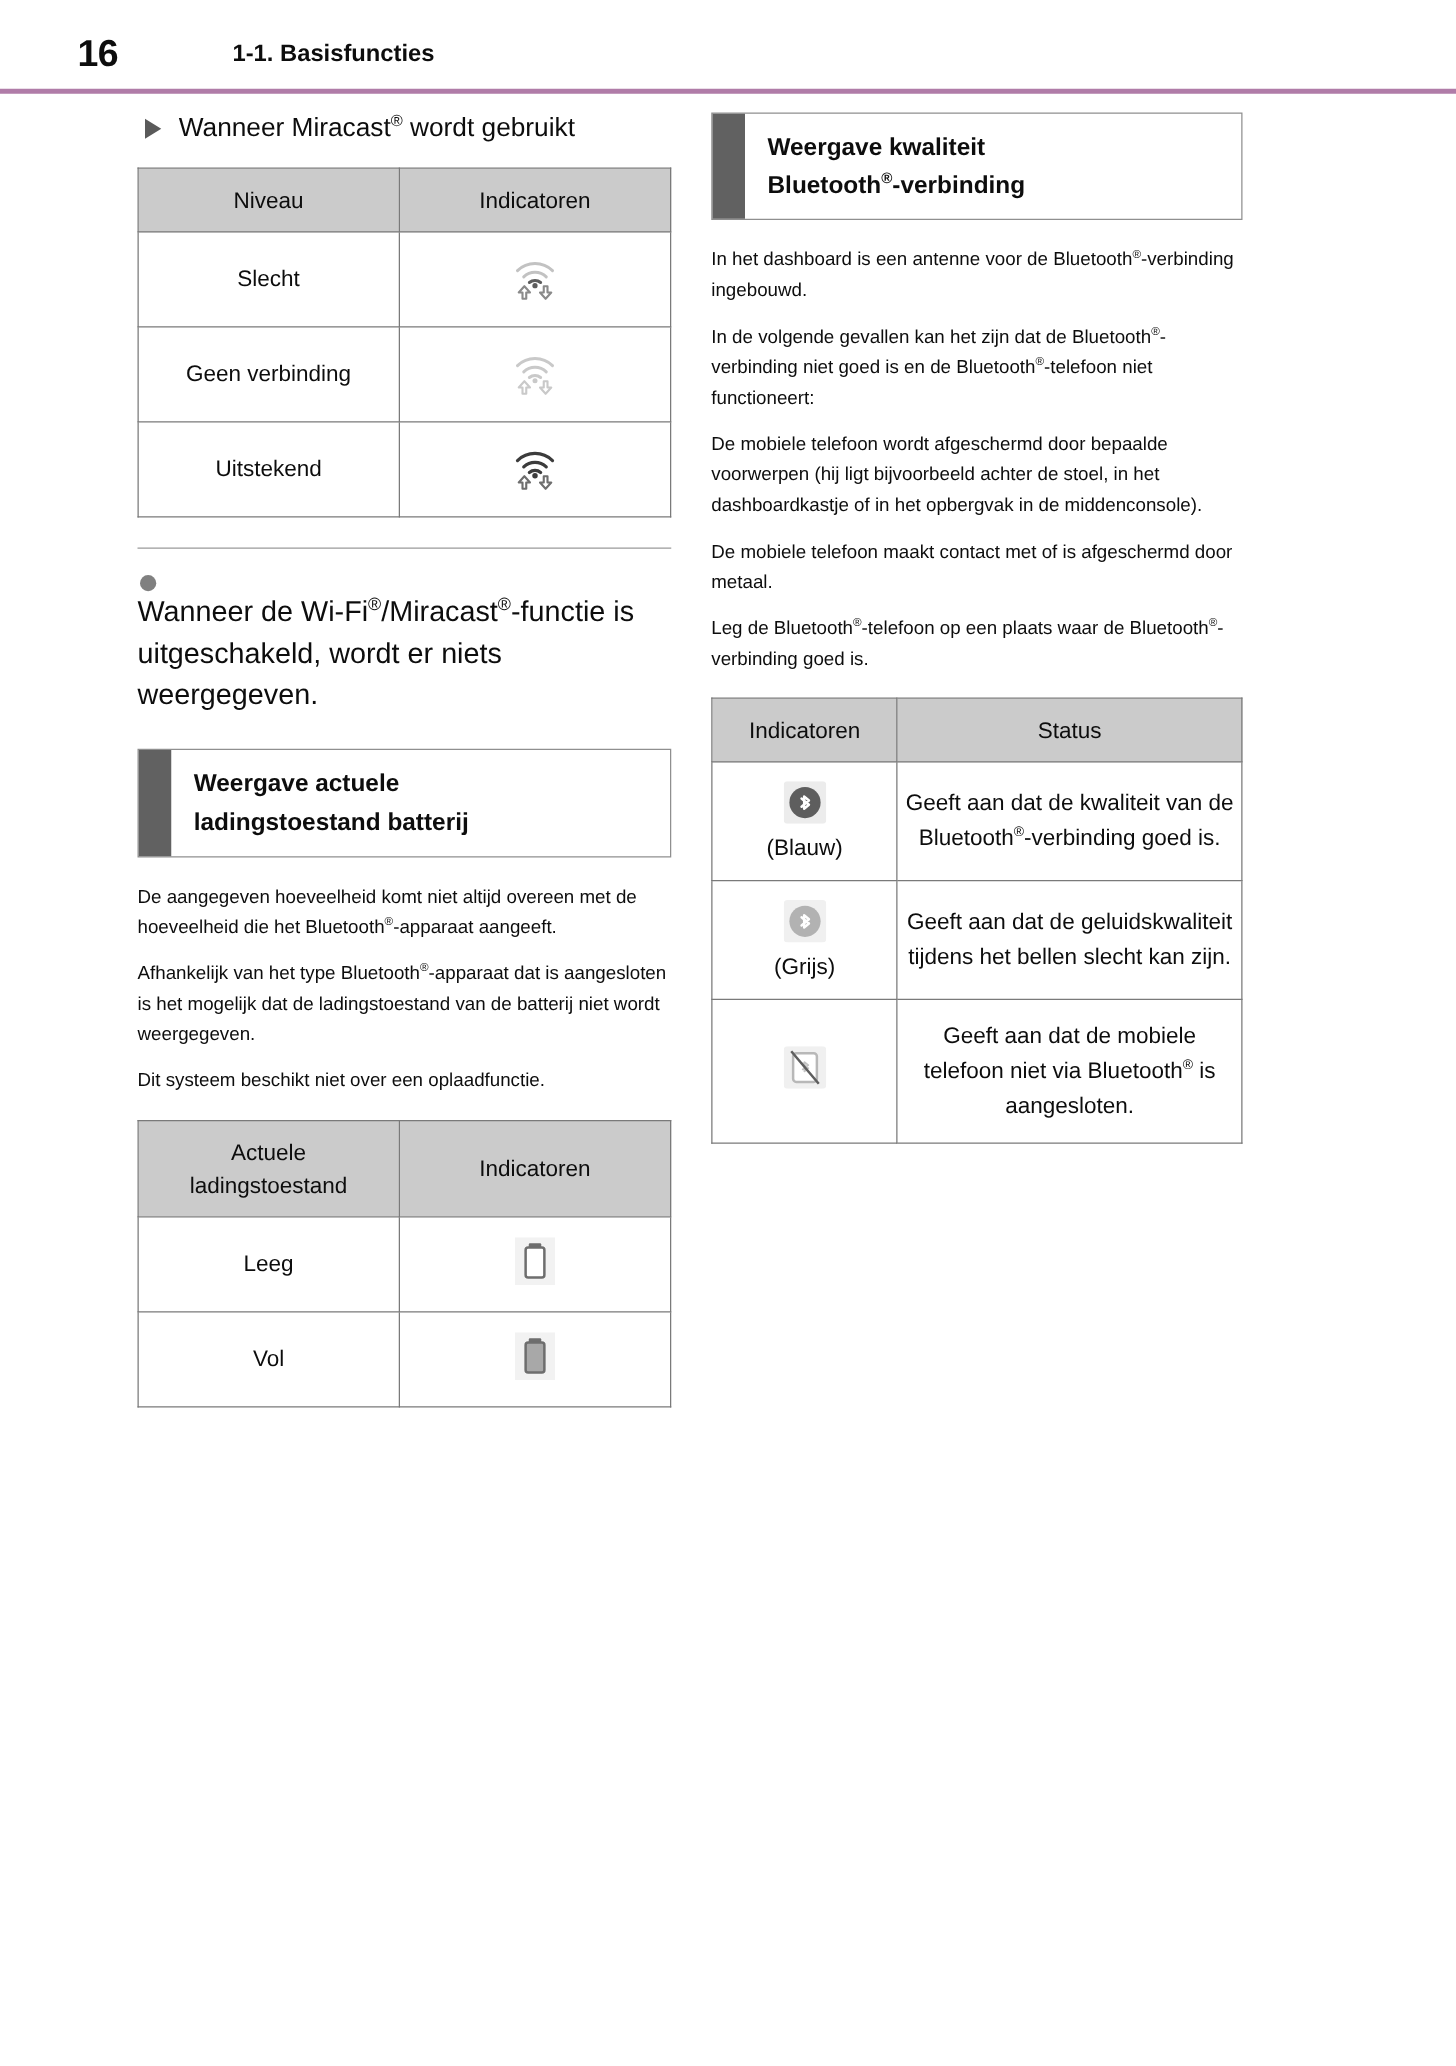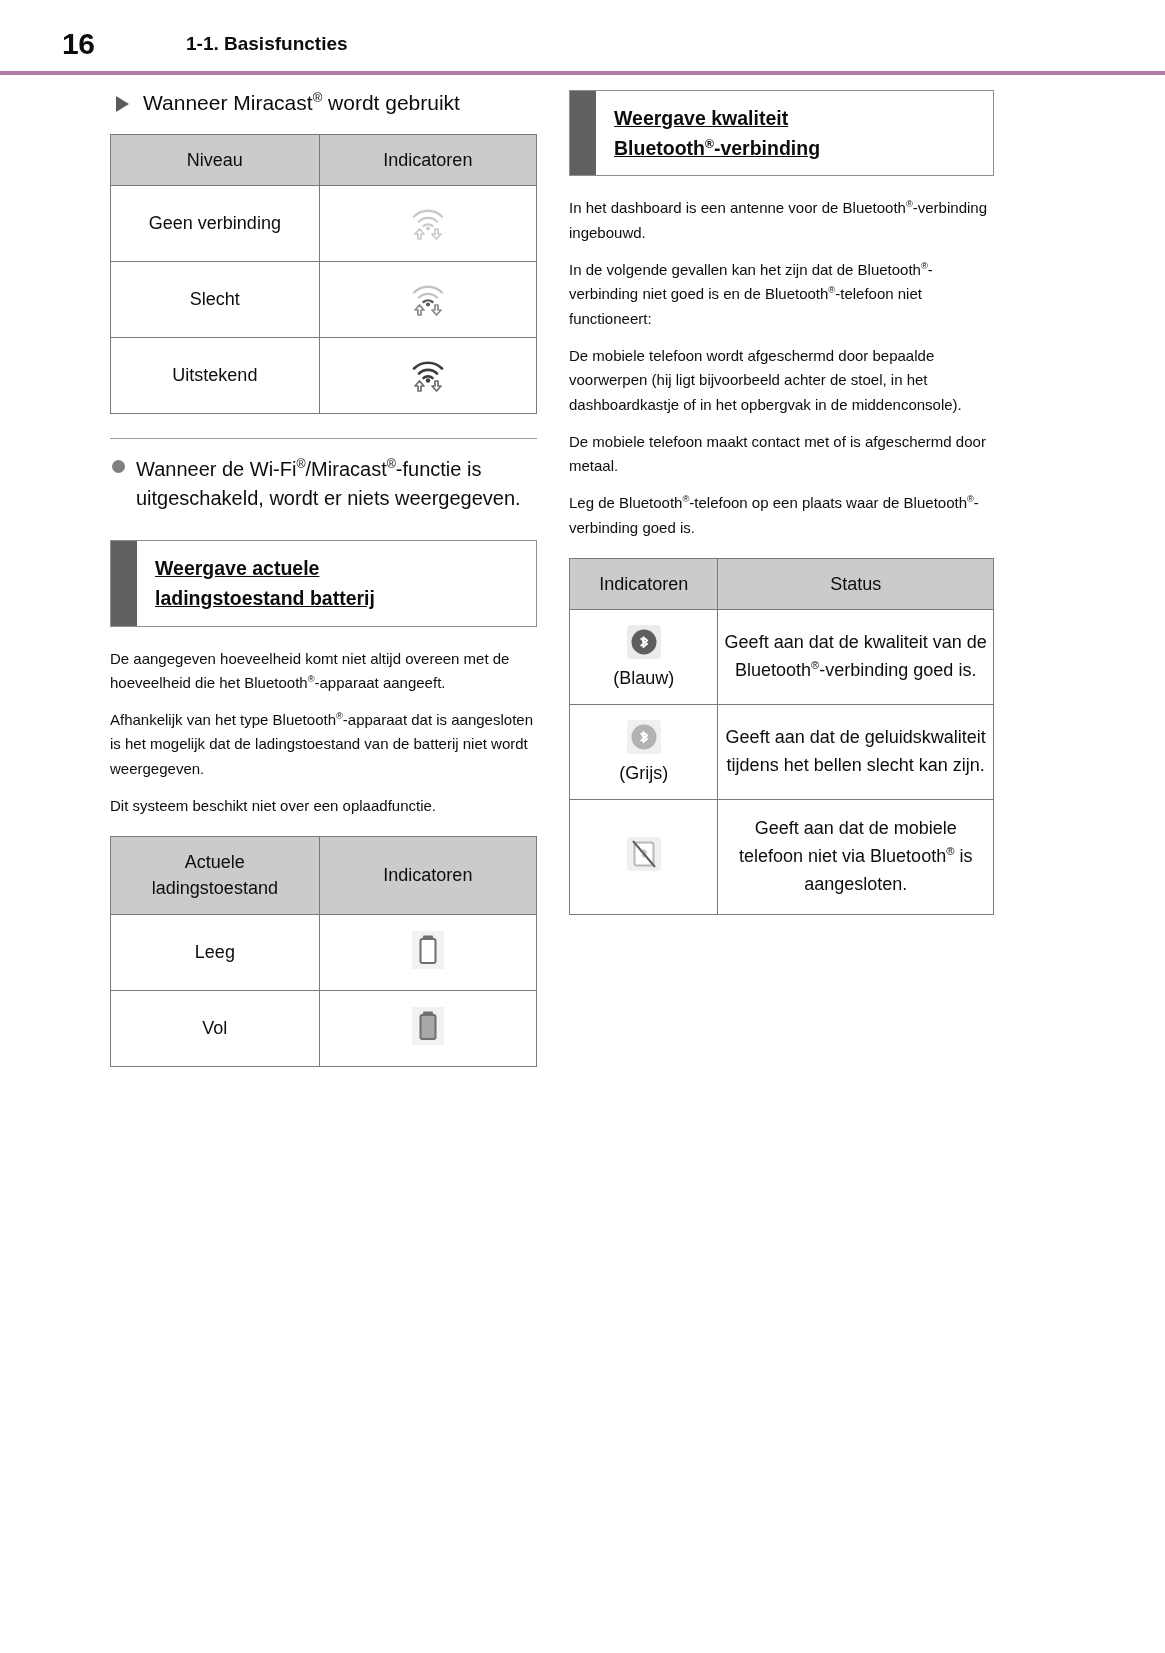--- a/index.html
+++ b/index.html
@@ -91,21 +91,20 @@
   .sec-bar {
     width: 26px;
     background: #616161;
     flex: none;
   }
   .sec-text {
     padding: 12px 10px 12px 18px;
     font-size: 19.5px;
     font-weight: bold;
     line-height: 1.55;
-    text-decoration: underline;
   }
 
   
   p.body {
     font-size: 15px;
     line-height: 1.62;
     margin: 0 0 13px 0;
   }
   p.body:last-child { margin-bottom: 0; }
 
@@ -145,22 +144,23 @@
 
   
   .thin-rule {
     border: none;
     border-top: 1px solid #9a9a9a;
     margin: 24px 0 16px 0;
   }
   .note {
     display: flex;
     align-items: flex-start;
-    font-size: 20px;
+    font-size: 23px;
     line-height: 1.42;
+    flex-direction: column;
   }
   .note-dot {
     width: 13px; height: 13px;
     border-radius: 50%;
     background: #808080;
     flex: none;
     margin: 5px 11px 0 2px;
   }
 
   sup.reg {
@@ -197,55 +197,55 @@
           <col style="width:49%">
           <col style="width:51%">
         </colgroup>
       <thead>
         <tr>
           <th>Niveau</th>
           <th>Indicatoren</th>
         </tr>
       </thead>
       <tbody>
+        <tr>
+          <td>Slecht</td>
+          <td>
+            <span class="wifi-ico">
+              <svg width="42" height="40" viewBox="0 0 42 40">
+                <g fill="none" stroke="#c2c2c2" stroke-width="2.4" stroke-linecap="round">
+                  <path d="M7 15.5 A20 20 0 0 1 35 15.5"></path>
+                  <path d="M12 20.5 A13 13 0 0 1 30 20.5"></path>
+                </g>
+                <path d="M16.5 25 A7 7 0 0 1 25.5 25" fill="none" stroke="#5c5c5c" stroke-width="2.4" stroke-linecap="round"></path>
+                <circle cx="21" cy="27.5" r="2.1" fill="#5c5c5c"></circle>
+                <path d="M11 38 L11 33 L8 33 L12.5 28 L17 33 L14 33 L14 38 Z" fill="none" stroke="#8a8a8a" stroke-width="1.7" stroke-linejoin="round"></path>
+                <path d="M28 28 L28 33 L25 33 L29.5 38 L34 33 L31 33 L31 28 Z" fill="none" stroke="#8a8a8a" stroke-width="1.7" stroke-linejoin="round"></path>
+              </svg>
+            </span>
+          </td>
+        </tr>
         <tr>
           <td>Geen verbinding</td>
           <td>
             <span class="wifi-ico">
               <svg width="42" height="40" viewBox="0 0 42 40">
                 <g fill="none" stroke="#c9c9c9" stroke-width="2.4" stroke-linecap="round">
                   <path d="M7 15.5 A20 20 0 0 1 35 15.5"></path>
                   <path d="M12 20.5 A13 13 0 0 1 30 20.5"></path>
                   <path d="M16.5 25 A7 7 0 0 1 25.5 25"></path>
                 </g>
                 <circle cx="21" cy="27.5" r="2" fill="#c9c9c9"></circle>
                 <path d="M11 38 L11 33 L8 33 L12.5 28 L17 33 L14 33 L14 38 Z" fill="none" stroke="#c9c9c9" stroke-width="1.7" stroke-linejoin="round"></path>
                 <path d="M28 28 L28 33 L25 33 L29.5 38 L34 33 L31 33 L31 28 Z" fill="none" stroke="#c9c9c9" stroke-width="1.7" stroke-linejoin="round"></path>
               </svg>
             </span>
           </td>
         </tr>
         <tr>
-          <td>Slecht</td>
-          <td>
-            <span class="wifi-ico">
-              <svg width="42" height="40" viewBox="0 0 42 40">
-                <g fill="none" stroke="#c2c2c2" stroke-width="2.4" stroke-linecap="round">
-                  <path d="M7 15.5 A20 20 0 0 1 35 15.5"></path>
-                  <path d="M12 20.5 A13 13 0 0 1 30 20.5"></path>
-                </g>
-                <path d="M16.5 25 A7 7 0 0 1 25.5 25" fill="none" stroke="#5c5c5c" stroke-width="2.4" stroke-linecap="round"></path>
-                <circle cx="21" cy="27.5" r="2.1" fill="#5c5c5c"></circle>
-                <path d="M11 38 L11 33 L8 33 L12.5 28 L17 33 L14 33 L14 38 Z" fill="none" stroke="#8a8a8a" stroke-width="1.7" stroke-linejoin="round"></path>
-                <path d="M28 28 L28 33 L25 33 L29.5 38 L34 33 L31 33 L31 28 Z" fill="none" stroke="#8a8a8a" stroke-width="1.7" stroke-linejoin="round"></path>
-              </svg>
-            </span>
-          </td>
-        </tr>
-        <tr>
           <td>Uitstekend</td>
           <td>
             <span class="wifi-ico">
               <svg width="42" height="40" viewBox="0 0 42 40">
                 <g fill="none" stroke="#3c3c3c" stroke-width="2.6" stroke-linecap="round">
                   <path d="M7 15.5 A20 20 0 0 1 35 15.5"></path>
                   <path d="M12 20.5 A13 13 0 0 1 30 20.5"></path>
                   <path d="M16.5 25 A7 7 0 0 1 25.5 25"></path>
                 </g>
                 <circle cx="21" cy="27.5" r="2.2" fill="#3c3c3c"></circle>

